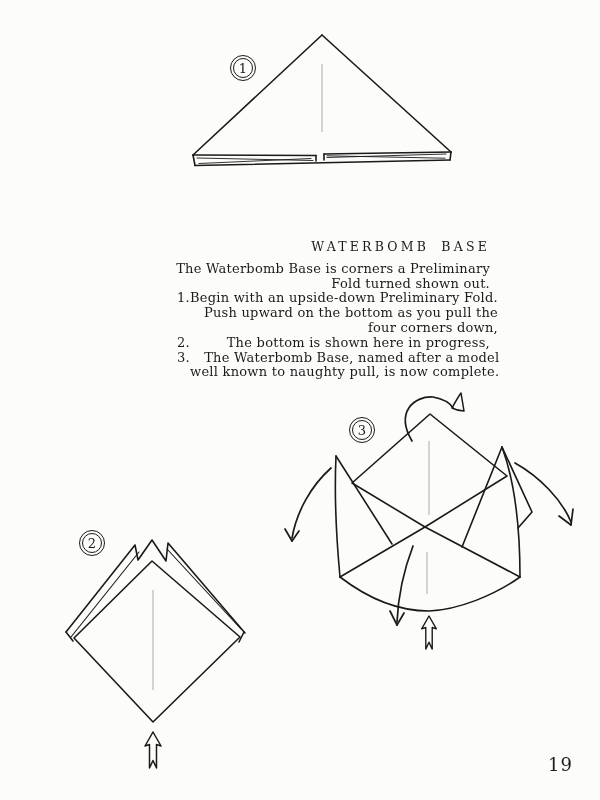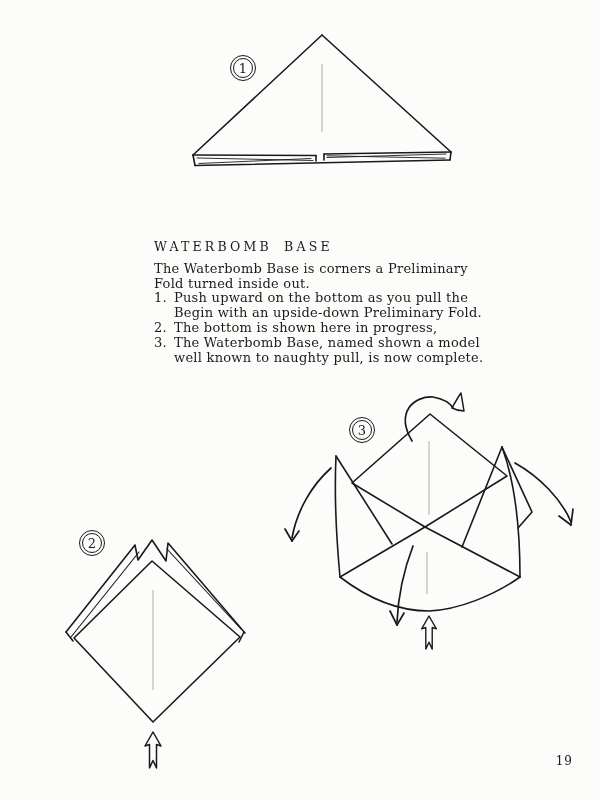--- a/index.html
+++ b/index.html
@@ -23,38 +23,38 @@
   }
   .step-badge .inner-ring{
     width:20px;height:20px;
     border:1px solid #1a1a1a;border-radius:50%;
     display:flex;align-items:center;justify-content:center;
     box-sizing:border-box;
     font-size:13px;line-height:1;
   }
   
   .text-block{
-    position:absolute;left:154px;top:240px;width:320px;
-    font-size:13px;line-height:14.8px;letter-spacing:0.25px;
+    position:absolute;left:170px;top:240px;width:320px;
+    font-size:13px;line-height:14.8px;letter-spacing:0.25px;text-align:right;
   }
   .doc-heading{
     font-size:12.5px;
     letter-spacing:3.2px;
     word-spacing:5px;
     margin:0 0 7px 0;
     white-space:nowrap;
   }
   .intro-line{white-space:nowrap;}
   .step-row{display:flex;}
   .step-number{width:20px;flex:0 0 20px;}
   .step-lines{flex:1;}
   .step-line{white-space:nowrap;}
   .page-number{
     position:absolute;right:27px;top:754px;
-    font-size:12px;letter-spacing:1px;
+    font-size:18px;letter-spacing:1px;
   }
 </style>
 </head>
 <body>
 
 <div class="page">
 
   <svg class="diagram-layer" viewBox="0 0 600 800" xmlns="http://www.w3.org/2000/svg">
 
     <g fill="none" stroke="#1a1a1a" stroke-width="1.6" stroke-linecap="round" stroke-linejoin="round">
@@ -148,41 +148,42 @@
     <div class="inner-ring">2</div>
   </div>
   <div class="step-badge" style="left:349px;top:417px;">
     <div class="inner-ring">3</div>
   </div>
 
   <div class="text-block">
     <div class="doc-heading">WATERBOMB BASE</div>
 
     <div class="intro-line">The Waterbomb Base is corners a Preliminary</div>
-    <div class="intro-line">Fold turned inside out.</div>
+    <div class="intro-line">Fold turned shown out.</div>
 
     <div class="step-row">
       <div class="step-number">1.</div>
       <div class="step-lines">
+        <div class="step-line">Begin with an upside-down Preliminary Fold.</div>
         <div class="step-line">Push upward on the bottom as you pull the</div>
-        <div class="step-line">Begin with an upside-down Preliminary Fold.</div>
+        <div class="step-line">four corners down,</div>
       </div>
     </div>
 
     <div class="step-row">
       <div class="step-number">2.</div>
       <div class="step-lines">
         <div class="step-line">The bottom is shown here in progress,</div>
       </div>
     </div>
 
     <div class="step-row">
       <div class="step-number">3.</div>
       <div class="step-lines">
-        <div class="step-line">The Waterbomb Base, named shown a model</div>
+        <div class="step-line">The Waterbomb Base, named after a model</div>
         <div class="step-line">well known to naughty pull, is now complete.</div>
       </div>
     </div>
   </div>
 
   <div class="page-number">19</div>
 
 </div>
 
 </body></html>

